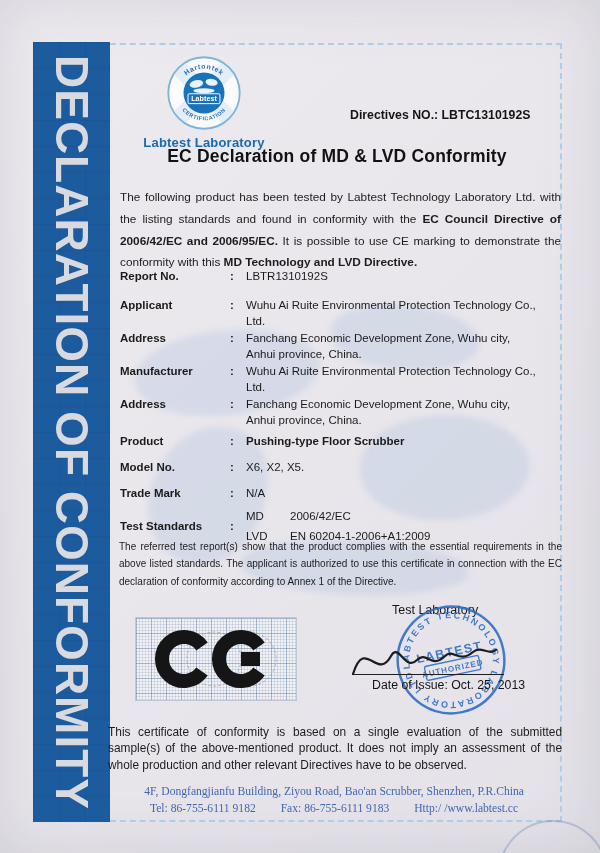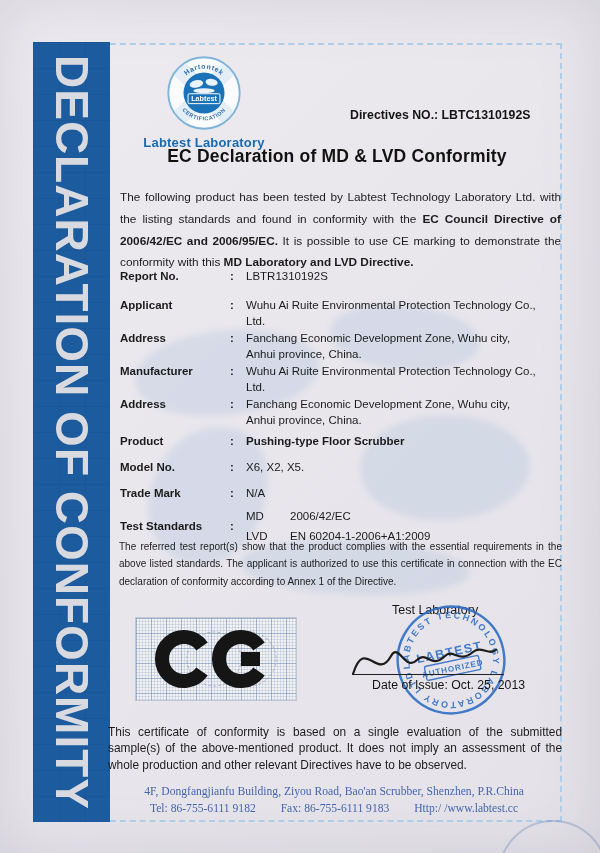--- a/index.html
+++ b/index.html
@@ -134,21 +134,21 @@
       <text font-size="7.2" font-weight="bold" fill="#2b6db5" letter-spacing=".8" font-family="Liberation Sans, sans-serif">
         <textPath href="#arcBot" startOffset="50%" text-anchor="middle">CERTIFICATION</textPath>
       </text>
     </svg>
     <div id="logo-caption">Labtest Laboratory</div>
   </div>
 
   <div id="certno">Directives NO.: LBTC1310192S</div>
   <div id="title">EC Declaration of MD &amp; LVD Conformity</div>
 
-  <div id="para1" class="para"><span>The following product has been tested by Labtest Technology Laboratory Ltd. with the listing standards and found in conformity with the </span><span class="b">EC Council Directive of 2006/42/EC and 2006/95/EC.</span><span> It is possible to use CE marking to demonstrate the conformity with this </span><span class="b">MD Laboratory and LVD Directive.</span></div>
+  <div id="para1" class="para"><span>The following product has been tested by Labtest Technology Laboratory Ltd. with the listing standards and found in conformity with the </span><span class="b">EC Council Directive of 2006/42/EC and 2006/95/EC.</span><span> It is possible to use CE marking to demonstrate the conformity with this </span><span class="b">MD Technology and LVD Directive.</span></div>
 
   <div id="fields">
     <div class="frow m12">
       <span class="fl">Report No.</span>
         <span class="fc">:</span>
         <span class="fv">LBTR1310192S</span>
     </div>
     <div class="frow m0">
       <span class="fl">Applicant</span>
         <span class="fc">:</span>

